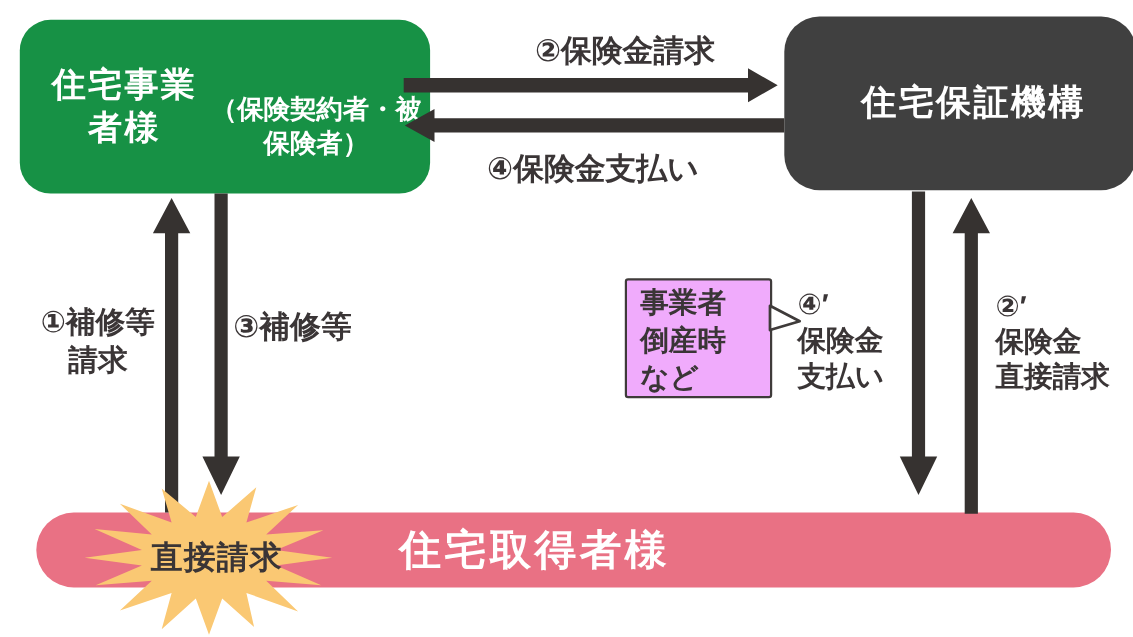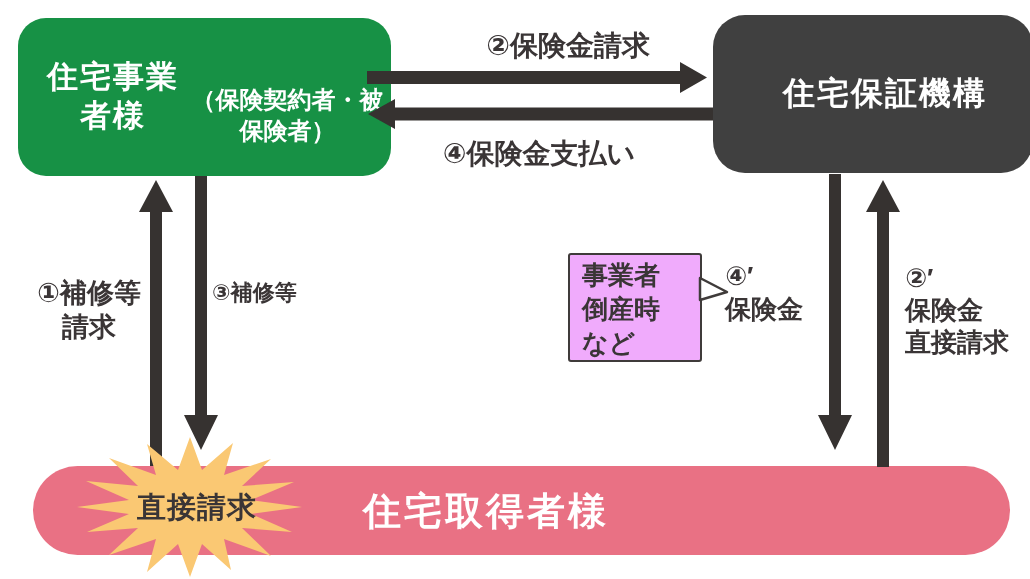--- a/index.html
+++ b/index.html
@@ -14,35 +14,35 @@
     background:#179145;color:#ffffff;
   }
   .builder-box .title{font-size:31px;font-weight:bold;letter-spacing:2px;line-height:1.25;}
   .builder-box .subtitle{font-size:24px;font-weight:bold;letter-spacing:0px;line-height:1.3;margin-top:36px;}
   .guarantor-box{
     left:713px;top:15px;width:296px;height:158px;border-radius:32px;
     background:#404040;color:#ffffff;
   }
   .guarantor-box .title{font-size:32px;font-weight:bold;letter-spacing:2px;}
   .homeowner-bar{
-    position:absolute;left:33px;top:466px;width:977px;height:89px;border-radius:45px;
+    position:absolute;left:33px;top:466px;width:977px;height:68px;border-radius:45px;
     background:#e97184;
   }
   .homeowner-bar .title{
     position:absolute;left:330px;top:50%;transform:translateY(-50%);
     color:#ffffff;font-size:38px;font-weight:bold;letter-spacing:3px;white-space:nowrap;
   }
   svg.overlay{position:absolute;left:0;top:0;width:1030px;height:579px;}
   .arrow{fill:#363230;}
   .burst{fill:#fac873;}
   .lbl{position:absolute;font-weight:600;white-space:nowrap;line-height:1.25;}
   .lbl-claim{left:400px;top:28px;width:250px;text-align:right;font-size:28px;}
   .lbl-payment{left:414px;top:136px;width:250px;text-align:center;font-size:28px;}
   .lbl-repair-request{left:28px;top:276px;width:122px;text-align:center;font-size:27px;line-height:34px;}
-  .lbl-repair{left:212px;top:279px;font-size:22px;}
+  .lbl-repair{left:212px;top:279px;font-size:28px;}
   .lbl-direct-payment{left:725px;top:260px;font-size:26px;line-height:33px;}
   .lbl-direct-claim{left:905px;top:262px;font-size:26px;line-height:32px;}
   .lbl-defect{
     left:117px;top:489px;width:160px;text-align:center;
     font-size:29px;font-weight:bold;color:#3a3536;letter-spacing:1px;
   }
   .callout-box{
     position:absolute;left:568px;top:253px;width:134px;height:109px;
     background:#f0abfc;border:2.5px solid #3f3b3a;border-radius:3px;
     box-sizing:border-box;padding:3px 0 0 12px;
@@ -84,20 +84,21 @@
     <div>請求</div>
   </div>
 
   <div class="lbl lbl-payment">④保険金支払い</div>
 
   <div class="lbl lbl-repair">③補修等</div>
 
   <div class="lbl lbl-direct-payment">
     <div>④′</div>
     <div>保険金</div>
+    <div>支払い</div>
   </div>
 
   <div class="lbl lbl-direct-claim">
     <div>②′</div>
     <div>保険金</div>
     <div>直接請求</div>
   </div>
 
   <div class="lbl lbl-defect">直接請求</div>
 

